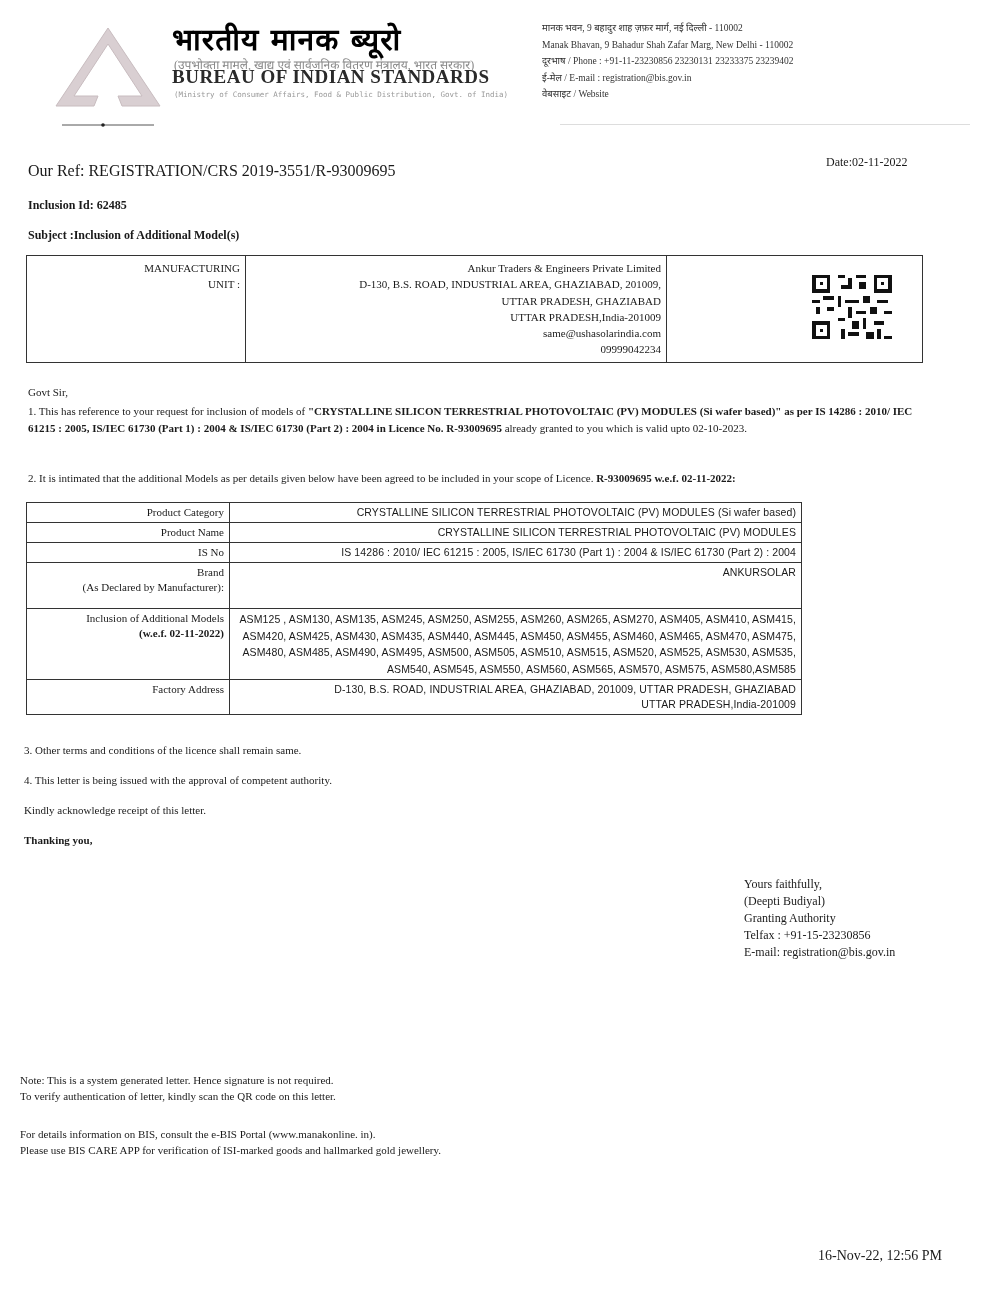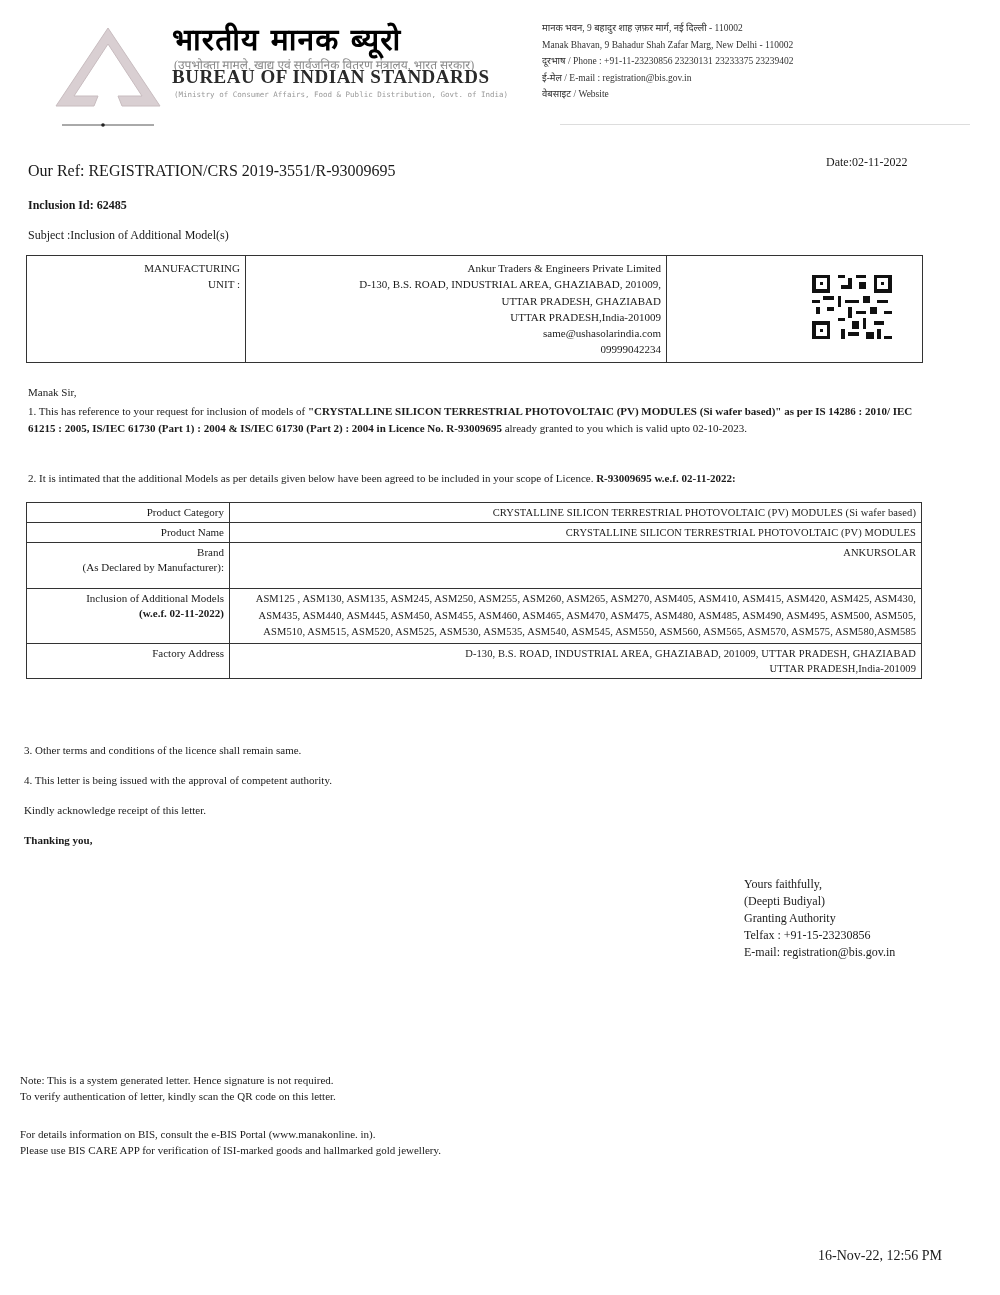--- a/index.html
+++ b/index.html
@@ -10,31 +10,31 @@
   .hindi-title { left:172px; top:18px; font-size:30px; font-family:"DejaVu Serif", serif; font-weight:bold; color:#000000; letter-spacing:1px; }
   .hindi-sub { left:174px; top:56px; font-size:12px; color:#888; font-family:Liberation Serif, serif; }
   .bis-title { left:172px; top:66px; font-size:19px; font-weight:bold; letter-spacing:0.5px; color:#2a2a2a; }
   .bis-sub { left:174px; top:90px; width:340px; font-size:7.5px; color:#999; line-height:9px; font-family:"DejaVu Sans Mono", monospace; }
   .addr { left:542px; top:20px; font-size:9.5px; line-height:16.5px; color:#333; }
   .addr div { white-space:nowrap; }
   .header-rule { left:560px; top:124px; width:410px; height:1px; background:#ddd; }
   .ref { left:28px; top:162px; font-size:16px; }
   .date { left:826px; top:155px; font-size:12px; }
   .incl { left:28px; top:198px; font-size:12px; font-weight:bold; }
-  .subj { left:28px; top:228px; font-size:12px; font-weight:normal; }
+  .subj { left:28px; top:228px; font-size:12px; font-weight:bold; }
   table { border-collapse:collapse;text-align:right; }
   .mfg-table { left:26px; top:255px; width:897px; height:104px; }
   .mfg-table td { border:1.5px solid #333; vertical-align:top; font-size:11px; line-height:16.3px; padding:4px 5px; }
   .qr { width:88px; height:72px; }
   .para { left:28px; font-size:11px; line-height:17px; width:900px; }
   .bold { font-weight:bold; }
-  .detail-table { left:26px; top:502px; width:896px;padding-left:15px; }
+  .detail-table { left:26px; top:502px; width:776px;padding-left:15px; }
   .detail-table td { border:1.5px solid #333; font-size:11px; padding:2px 5px; vertical-align:top; line-height:15px; }
   .detail-table td.lbl { width:192px; }
-  .detail-table td.val { font-family:Liberation Serif, serif; font-size:10.5px; letter-spacing:0.1px; }
+  .detail-table td.val { font-family:Liberation Sans, sans-serif; font-size:10.5px; letter-spacing:0.1px; }
   .closing { left:24px; font-size:11px; }
   .sign { left:744px; top:876px; font-size:12px; line-height:17px; }
   .note { left:20px; font-size:11px; line-height:16px; }
   .footer-stamp { left:818px; top:1248px; font-size:14px; }
 </style>
 </head>
 <body>
 
 <svg class="abs logo" viewBox="0 0 120 110">
   <path d="M60 6 L112 84 L74 84 L70 74 L94 74 L60 22 L26 74 L50 74 L46 84 L8 84 Z" fill="#d9cfd2" stroke="#c8bcbf" stroke-width="1"></path>
@@ -114,37 +114,41 @@
               <rect x="16" y="17" width="2" height="2"></rect>
               <rect x="19" y="16" width="1" height="3"></rect>
               <rect x="21" y="18" width="2" height="1"></rect>
         </g>
       </svg>
     </td>
   </tr>
 </tbody>
   </table>
 
-<div class="abs para" style="top:384px;">Manak Sir,</div>
+<div class="abs para" style="top:384px;">Govt Sir,</div>
 <div class="abs para" style="top:403px;">
   <span>1. This has reference to your request for inclusion of models of </span><span class="bold">"CRYSTALLINE SILICON TERRESTRIAL PHOTOVOLTAIC (PV) MODULES (Si wafer based)" as per IS 14286 : 2010/ IEC 61215 : 2005, IS/IEC 61730 (Part 1) : 2004 &amp; IS/IEC 61730 (Part 2) : 2004 in Licence No. R-93009695</span><span> already granted to you which is valid upto 02-10-2023.</span>
 </div>
 <div class="abs para" style="top:470px;">
   <span>2. It is intimated that the additional Models as per details given below have been agreed to be included in your scope of Licence. </span><span class="bold">R-93009695 w.e.f. 02-11-2022:</span>
 </div>
 
 <table class="abs detail-table">
   <tbody>
       <tr>
     <td class="lbl">Product Category</td>
     <td class="val">CRYSTALLINE SILICON TERRESTRIAL PHOTOVOLTAIC (PV) MODULES (Si wafer based)</td>
   </tr>
   <tr>
     <td class="lbl">Product Name</td>
     <td class="val">CRYSTALLINE SILICON TERRESTRIAL PHOTOVOLTAIC (PV) MODULES</td>
+  </tr>
+  <tr>
+    <td class="lbl">IS No</td>
+    <td class="val">IS 14286 : 2010/ IEC 61215 : 2005, IS/IEC 61730 (Part 1) : 2004 &amp; IS/IEC 61730 (Part 2) : 2004</td>
   </tr>
   <tr style="height:46px;">
     <td class="lbl">
       <div>Brand</div>
       <div>(As Declared by Manufacturer):</div>
     </td>
     <td class="val">ANKURSOLAR</td>
   </tr>
   <tr>
     <td class="lbl">

